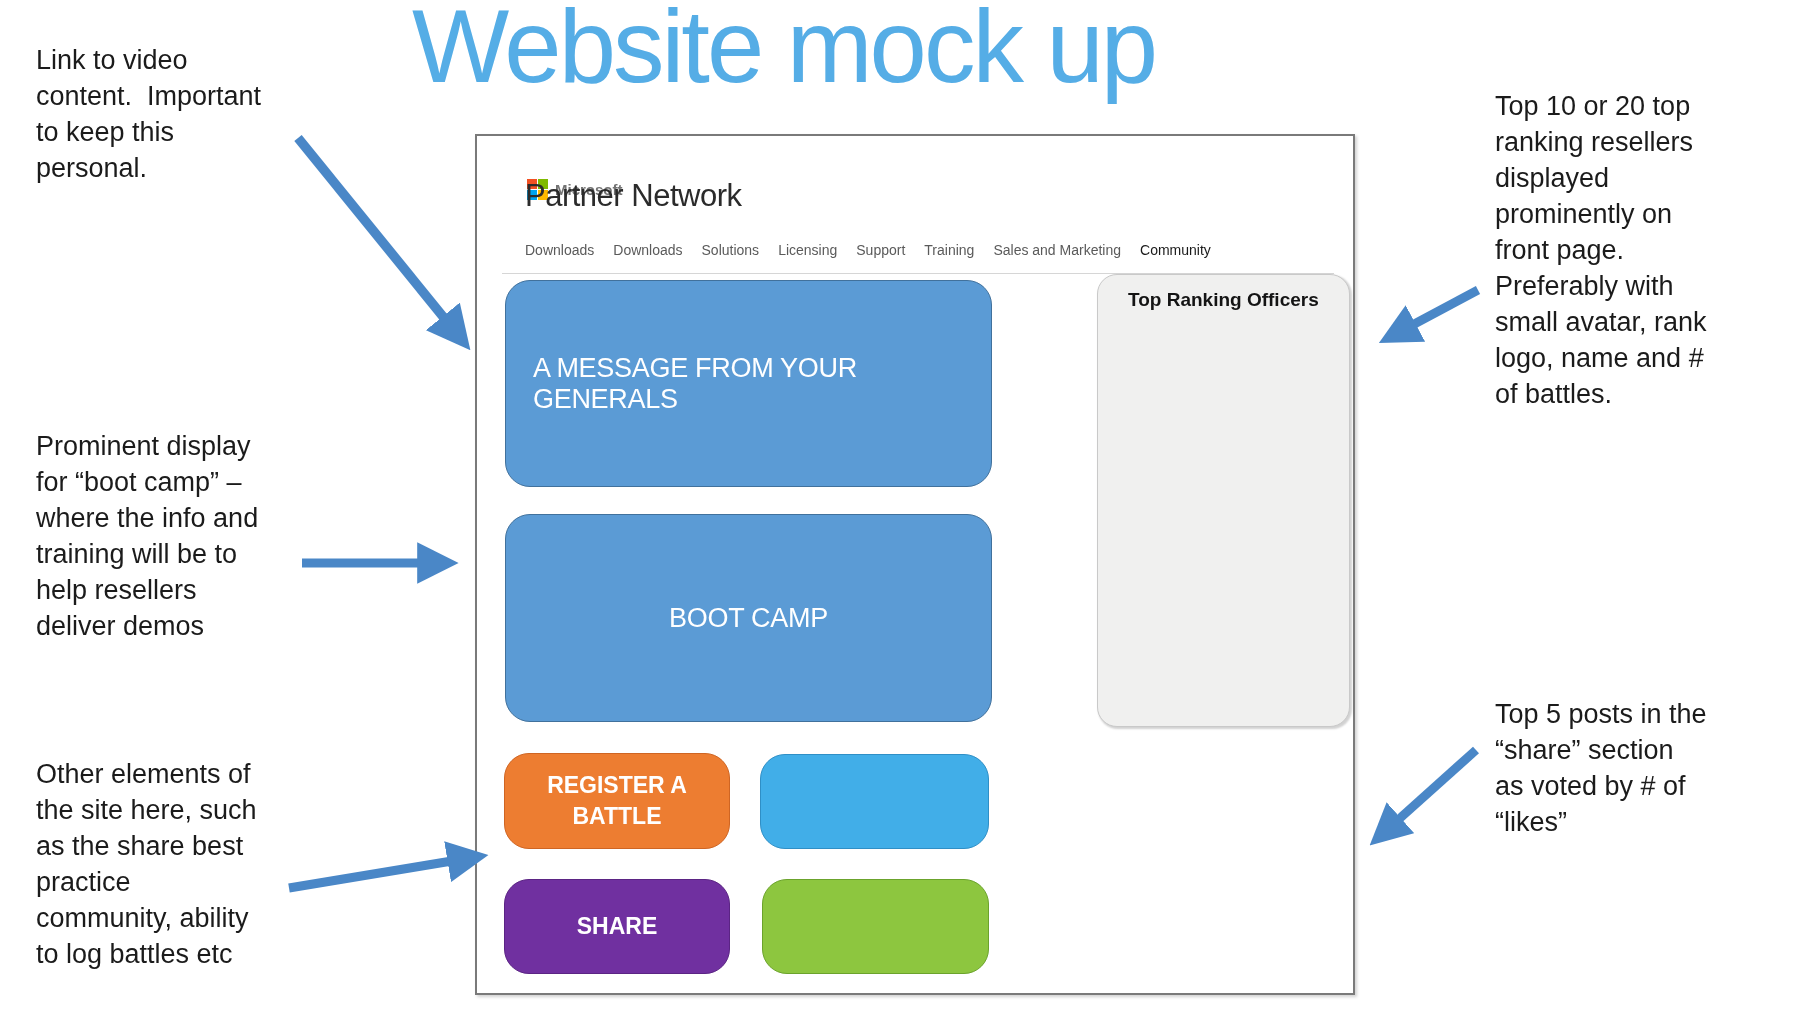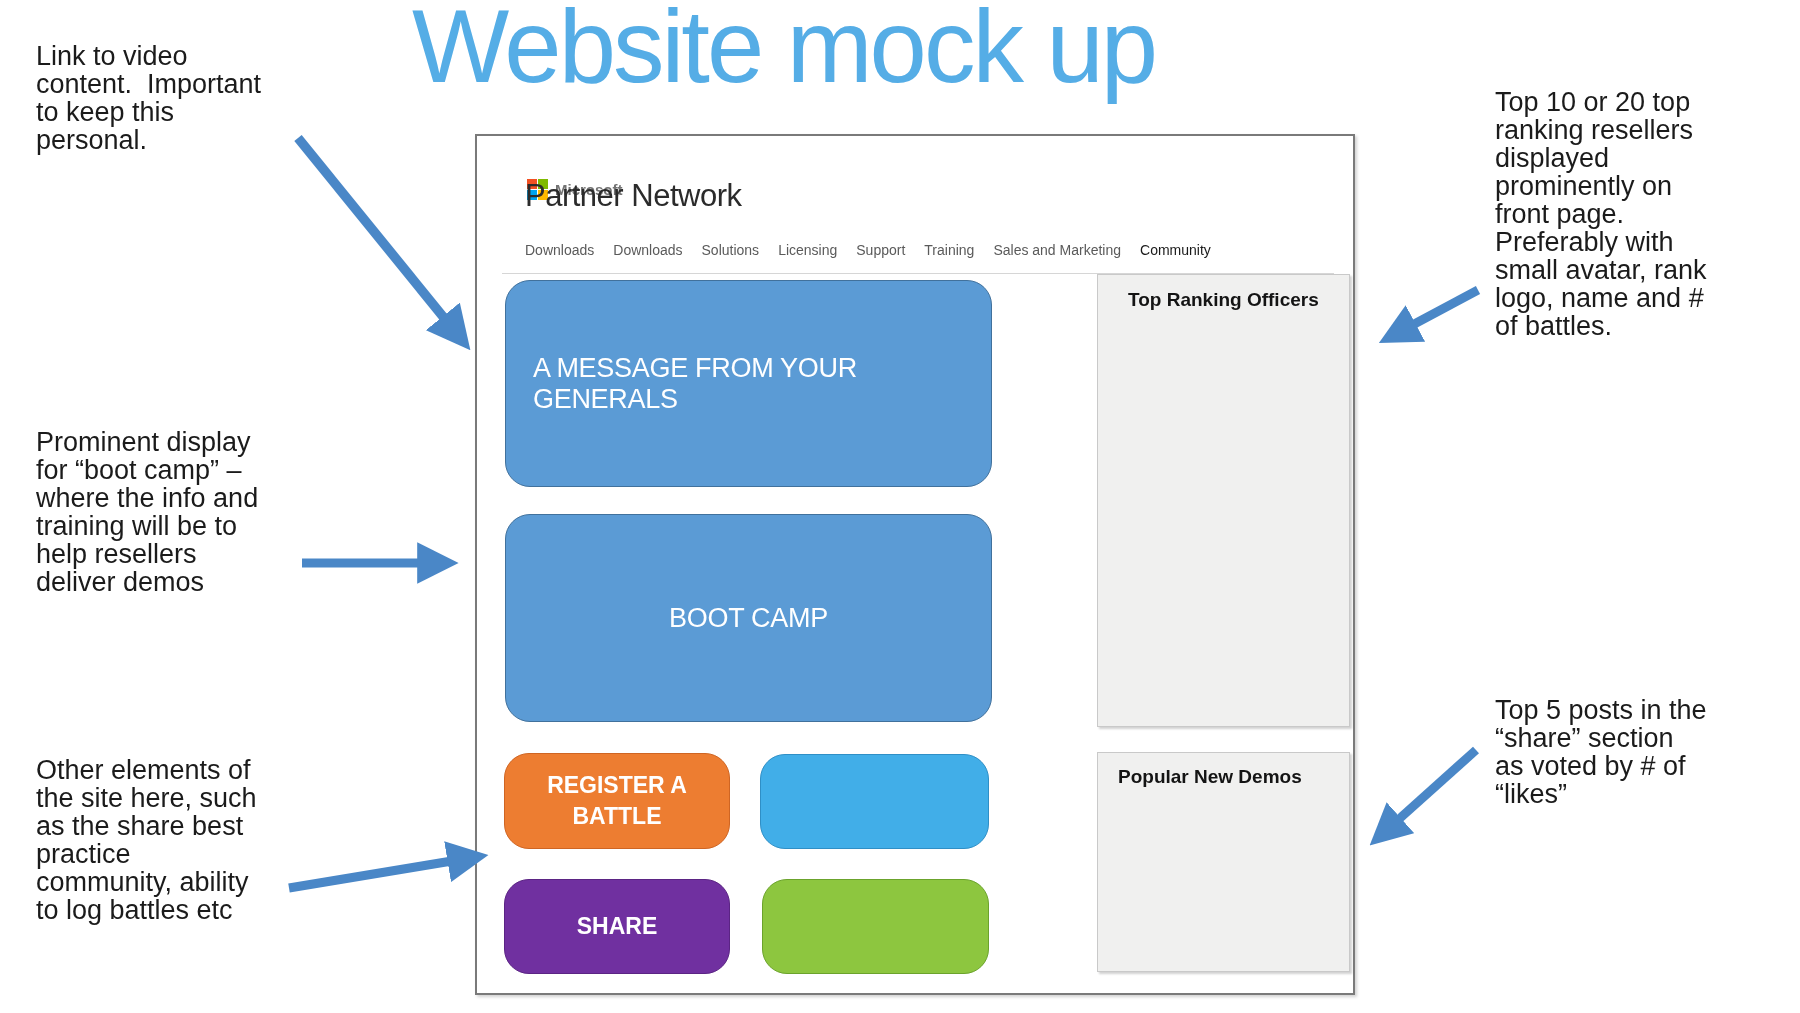--- a/index.html
+++ b/index.html
@@ -10,21 +10,21 @@
     color:#1b1b1b;
   }
   
   .slide-title{
     position:absolute;left:412px;top:-12px;
     font-size:103px;font-weight:300;letter-spacing:-3px;
     color:var(--title,#55ADE6);white-space:nowrap;
   }
   
   .ann{
-    position:absolute;font-size:27px;line-height:28px;
+    position:absolute;font-size:27px;line-height:36px;
     color:#1b1b1b;white-space:pre-wrap;
   }
   .ann-video{left:36px;top:42px;width:300px;}
   .ann-bootcamp{left:36px;top:428px;width:310px;}
   .ann-other{left:36px;top:756px;width:310px;}
   .ann-topranking{left:1495px;top:88px;width:300px;}
   .ann-topposts{left:1495px;top:696px;width:310px;}
   
   #arrows{position:absolute;left:0;top:0;width:1800px;height:1013px;pointer-events:none;z-index:5;}
   
@@ -86,21 +86,21 @@
   .box-green-empty{
     left:285px;top:743px;width:227px;height:95px;
     background:var(--accent-green,#8DC63F);border:1px solid #6ba32c;
   }
   .sidebar-box{
     position:absolute;left:620px;width:253px;
     background:var(--sidebar-bg,#F0F0EF);border:1px solid #c9c9c9;box-sizing:border-box;
     box-shadow:1.5px 1.5px 2px rgba(0,0,0,.18);
     color:#141414;font-size:19px;font-weight:600;
   }
-  .sb-top{top:138px;height:453px;}
+  .sb-top{top:138px;height:453px;border-radius:20px;}
   .sb-bottom{top:616px;height:220px;}
   .sb-top .sb-heading{padding:14px 0 0 30px;}
   .sb-bottom .sb-heading{padding:13px 0 0 20px;}
 </style>
 </head>
 <body>
 
 <div class="slide-title">Website mock up</div>
 
 <div class="ann ann-video">Link to video
@@ -160,23 +160,20 @@
   <div class="box box-hero">A MESSAGE FROM YOUR GENERALS</div>
   <div class="box box-bootcamp">BOOT CAMP</div>
   <div class="box box-register">REGISTER A BATTLE</div>
   <div class="box box-blue-empty"></div>
   <div class="box box-share">SHARE</div>
   <div class="box box-green-empty"></div>
 
   <div class="sidebar-box sb-top">
     <div class="sb-heading">Top Ranking Officers</div>
   </div>
-  <div class="sidebar-box sb-bottom">
-    <div class="sb-heading">Popular New Demos</div>
-  </div>
 </div>
 
 <svg id="arrows" viewBox="0 0 1800 1013" xmlns="http://www.w3.org/2000/svg">
   <defs>
     <marker id="ah" markerWidth="4.6" markerHeight="4.6" refX="3.2" refY="2.3" orient="auto" markerUnits="strokeWidth">
       <path d="M0,0 L4.6,2.3 L0,4.6 Z" style="fill:var(--arrow,#4A87C7);"></path>
     </marker>
   </defs>
   <line x1="298" y1="138" x2="462" y2="340" style="stroke:var(--arrow,#4A87C7);" stroke-width="9.5" marker-end="url(#ah)"></line>
   <line x1="302" y1="563" x2="446" y2="563" style="stroke:var(--arrow,#4A87C7);" stroke-width="9" marker-end="url(#ah)"></line>

